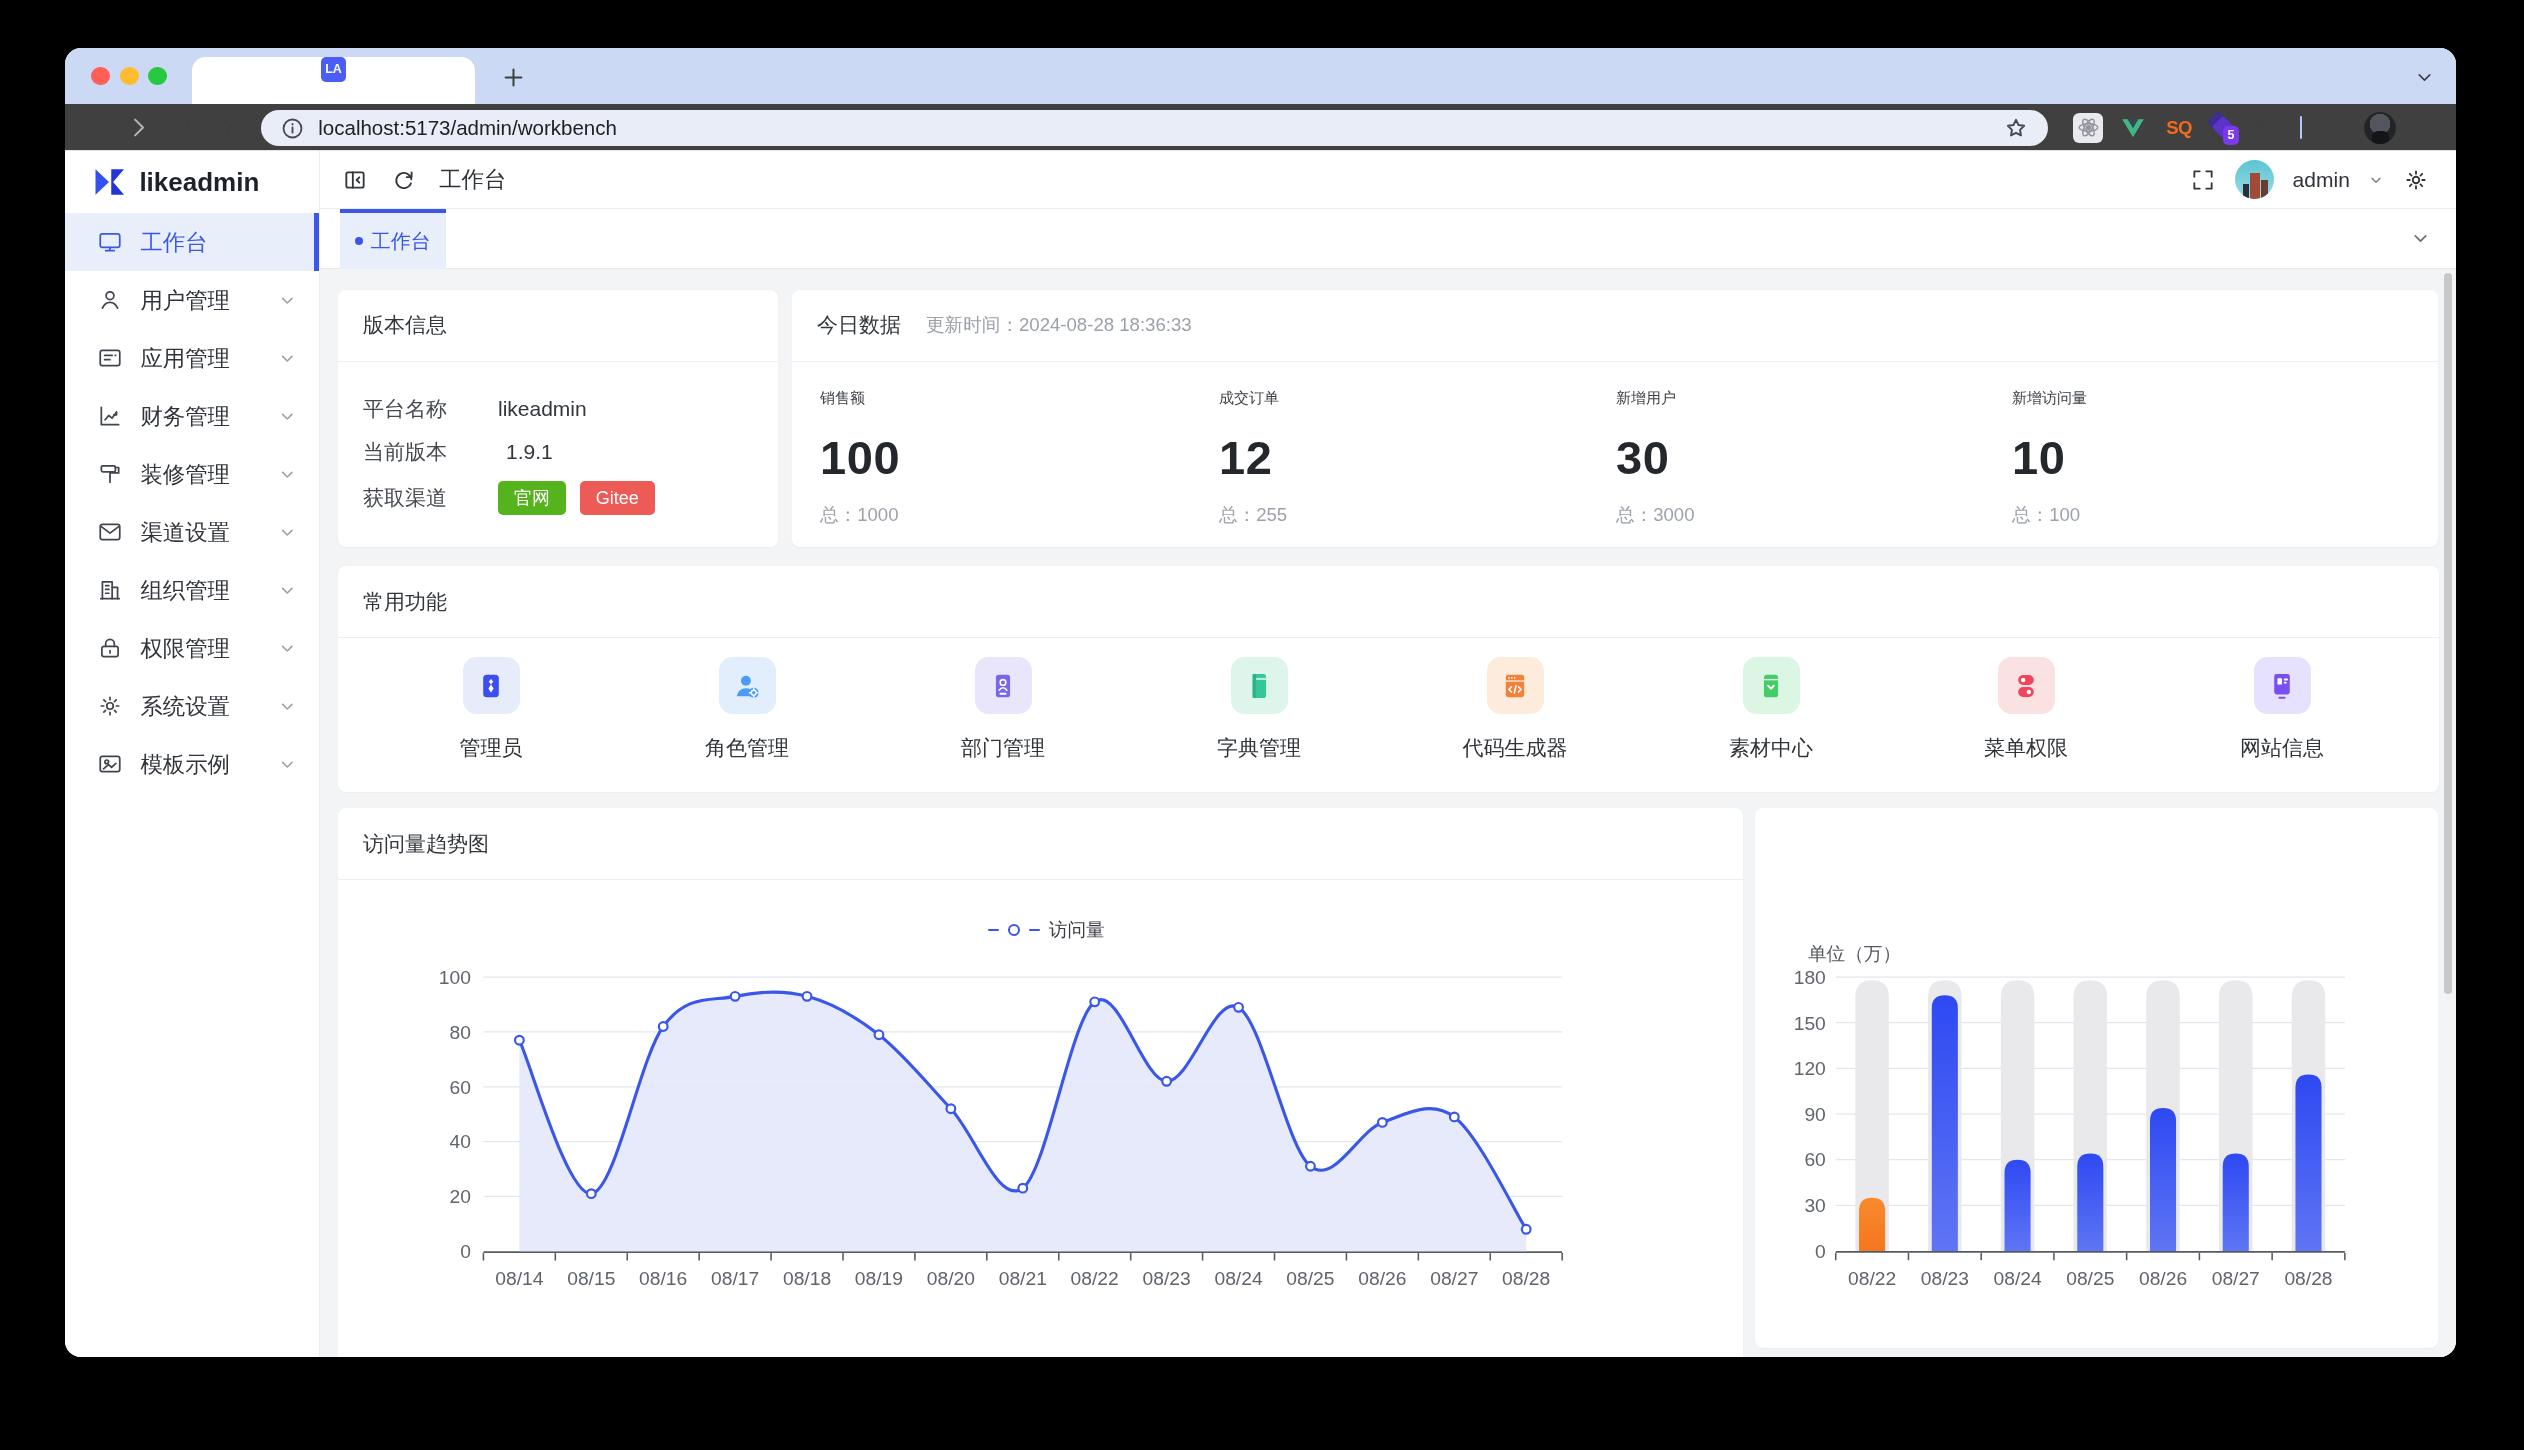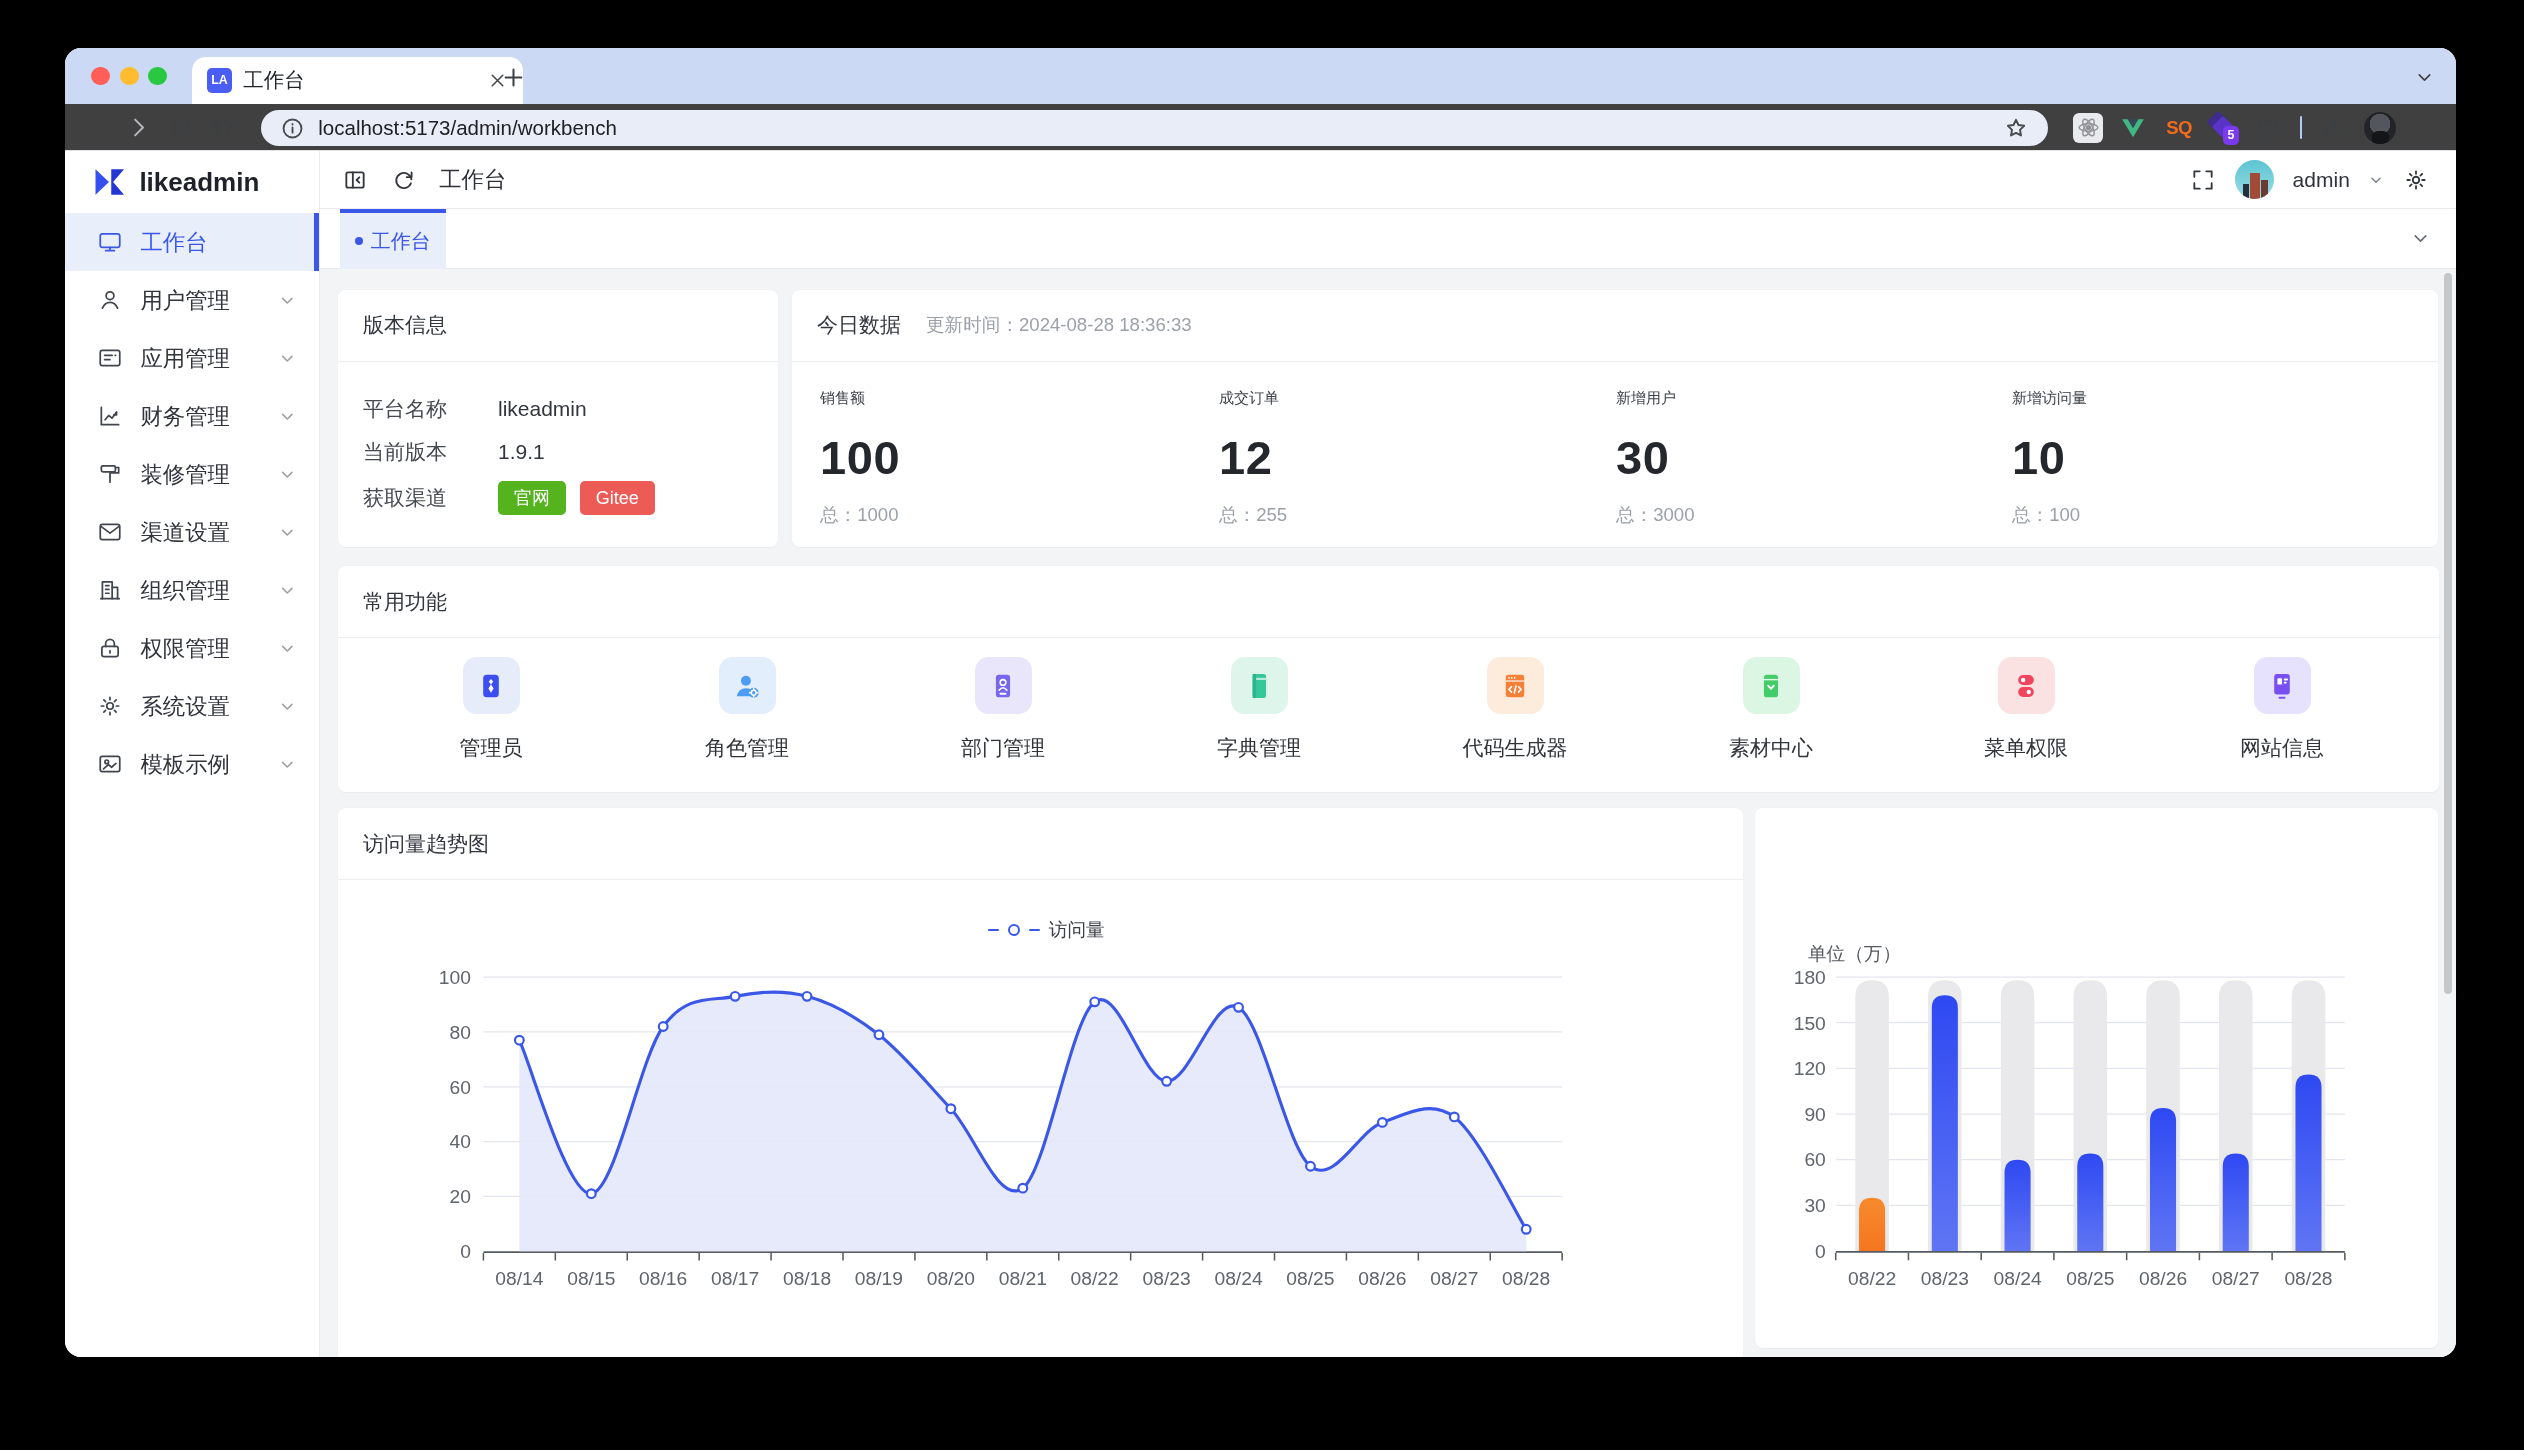--- a/index.html
+++ b/index.html
@@ -6,21 +6,21 @@
   html,body { width:2525px; height:1450px; background:#000; font-family:"Liberation Sans","DejaVu Sans",sans-serif; }
   .stage { position:relative; width:2525px; height:1450px; background:#000; overflow:hidden; }
   .window { position:absolute; left:65px; top:48px; width:2391px; height:1309px; background:#fff; border-radius:16px; overflow:hidden; display:flex; flex-direction:column; }
 
   
   .tabstrip { position:relative; height:56px; background:#ccd9f4; flex:0 0 auto; }
   .light { position:absolute; top:18.6px; width:18.6px; height:18.6px; border-radius:50%; }
   .light.red { left:26px; background:#ff5f57; }
   .light.yellow { left:55px; background:#febc2e; }
   .light.green { left:83px; background:#28c840; }
-  .btab { position:absolute; left:127px; top:8.7px; width:331px; height:47px; background:#fff; border-radius:13.7px 13.7px 0 0; display:flex; align-items:center; padding:0 15px; gap:11.2px; }
+  .btab { position:absolute; left:127px; top:8.7px; width:283px; height:47px; background:#fff; border-radius:13.7px 13.7px 0 0; display:flex; align-items:center; padding:0 15px; gap:11.2px;flex-direction:column; }
   .favicon { width:25px; height:25px; border-radius:5px; background:#4a5df5; color:#fff; font-size:12.4px; font-weight:700; display:flex; align-items:center; justify-content:center; flex:0 0 auto; }
   .btab-title { font-size:20.5px; color:#1f2328; flex:1; white-space:nowrap; overflow:hidden; }
   .icon { display:inline-flex; align-items:center; justify-content:center; color:#3c4043; }
   .icon svg { width:100%; height:100%; fill:none; stroke:currentColor; stroke-width:1.8; stroke-linecap:round; stroke-linejoin:round; }
   .tclose { width:21px; height:21px; color:#44474c; }
   .newtab { position:absolute; left:435px; top:16px; width:27px; height:27px; color:#3c4043; }
   .tabsearch { position:absolute; right:21px; top:18.6px; width:21px; height:21px; color:#3c4043; }
 
   .toolbar { position:relative; height:47px; background:#404040; border-bottom:1.2px solid #e1e3e8; flex:0 0 auto; }
   .navic { position:absolute; top:10px; width:27px; height:27px; }
@@ -391,21 +391,21 @@
         <div class="content">
 
           <div class="card" style="left:18px; top:20.5px; width:440px; height:257px;">
             <div class="card-h">
                 <span class="card-title">版本信息</span>
               </div>
             <div class="vrow" style="top:101px;">
               <span class="vlabel">平台名称</span>
               <span class="vvalue">likeadmin</span>
             </div>
-            <div class="vrow" style="top:144px;">
+            <div class="vrow" style="top:144px;gap:8px;">
               <span class="vlabel">当前版本</span>
               <span class="vvalue">1.9.1</span>
             </div>
             <div class="vrow" style="top:190px;">
               <span class="vlabel">获取渠道</span>
               <button class="chanbtn" id="btn-official" style="background: rgb(85, 180, 30);">官网</button>
               <button class="chanbtn" id="btn-gitee" style="background: rgb(236, 91, 86);">Gitee</button>
             </div>
           </div>
 

